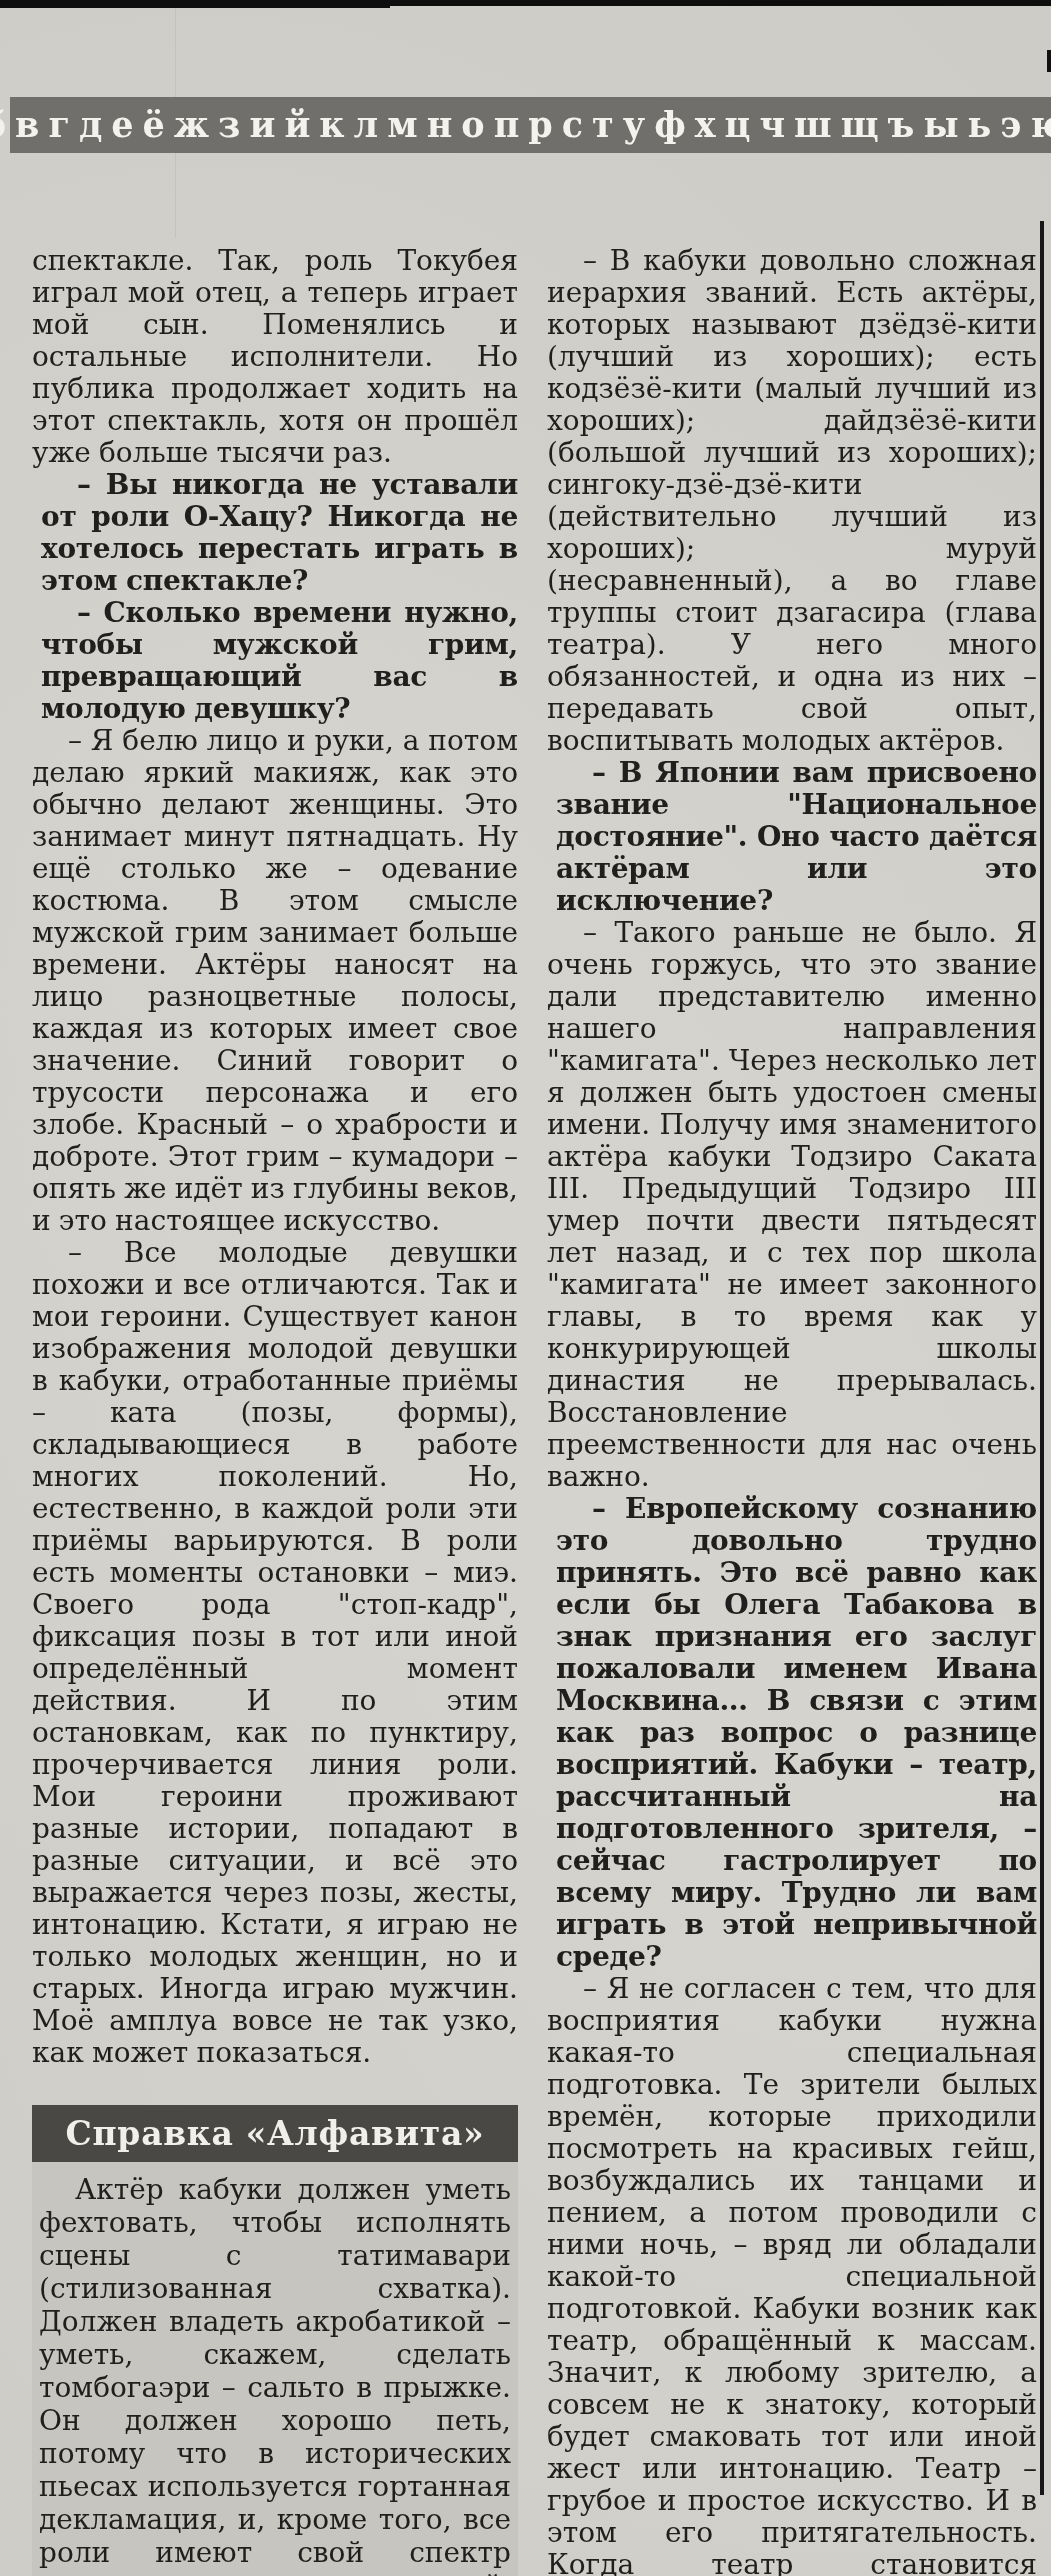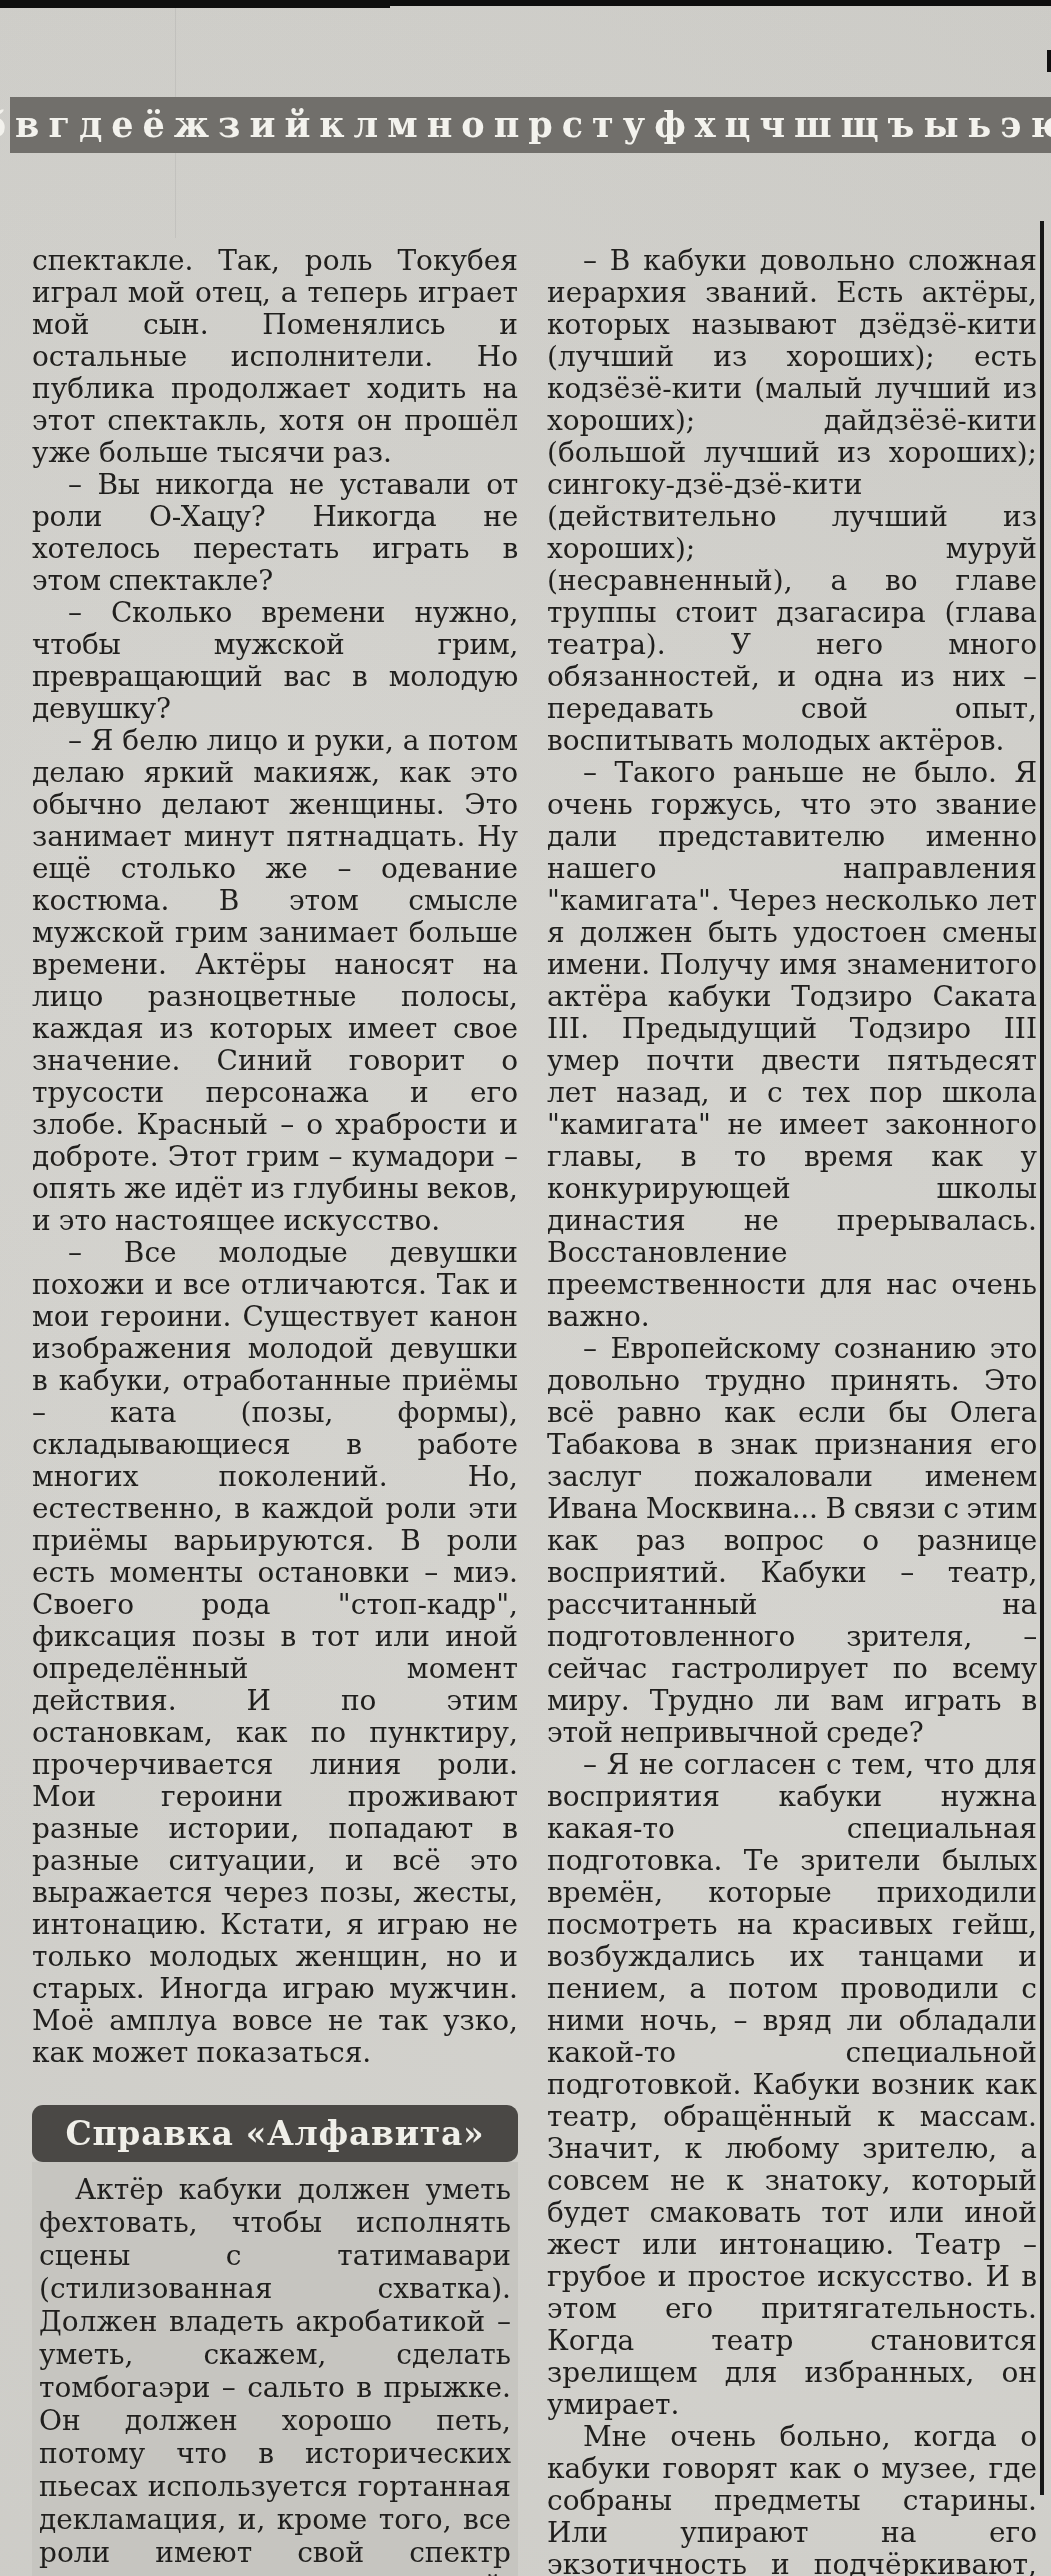--- a/index.html
+++ b/index.html
@@ -34,26 +34,26 @@
   .col{position:absolute;top:245px;}
   .col-left{left:32px;width:486px;}
   .col-right{left:547px;width:490px;}
 
   .para{
     margin:0;font-size:28px;line-height:32px;text-align:justify;
     color:#201f1d;word-spacing:-0.7px;
   }
   .para.cont{text-indent:0;}
   .para.ans{text-indent:36px;}
-  .para.q{text-indent:36px;font-weight:normal;letter-spacing:-0.3px;}
+  .para.q{text-indent:36px;font-weight:bold;letter-spacing:-0.3px;margin-left:9px;}
 
   .infobox{margin-top:36px;}
   .infobox-title{
     background:#4a4845;color:#f0efe9;height:57px;line-height:57px;
-    text-align:center;font-weight:bold;font-size:33px;letter-spacing:0.7px;border-radius:11px;
+    text-align:center;font-weight:bold;font-size:33px;letter-spacing:0.7px;
   }
   .infobox-body{
     background:#c6c5c0;padding:11px 7px 18px 7px;
   }
   .infobox-body .para{line-height:33px;}
 </style>
 </head>
 <body>
 
 <div class="page">
@@ -81,20 +81,21 @@
       <div class="infobox-title">Справка «Алфавита»</div>
       <div class="infobox-body">
         <p class="para ans">Актёр кабуки должен уметь фехтовать, чтобы исполнять сцены с татимавари (стилизованная схватка). Должен владеть акробатикой – уметь, скажем, сделать томбогаэри – сальто в прыжке. Он должен хорошо петь, потому что в исторических пьесах используется гортанная декламация, и, кроме того, все роли имеют свой спектр голосовых модуляций. Исполнение ролей в кабуки требует большой физической выносливости.</p>
       </div>
     </div>
 
   </div>
 
   <div class="col col-right">
       <p class="para ans">– В кабуки довольно сложная иерархия званий. Есть актёры, которых называют дзёдзё-кити (лучший из хороших); есть кодзёзё-кити (малый лучший из хороших); дайдзёзё-кити (большой лучший из хороших); сингоку-дзё-дзё-кити (действительно лучший из хороших); муруй (несравненный), а во главе труппы стоит дзагасира (глава театра). У него много обязанностей, и одна из них – передавать свой опыт, воспитывать молодых актёров.</p>
+      <p class="para q">– В Японии вам присвоено звание "Национальное достояние". Оно часто даётся актёрам или это исключение?</p>
       <p class="para ans">– Такого раньше не было. Я очень горжусь, что это звание дали представителю именно нашего направления "камигата". Через несколько лет я должен быть удостоен смены имени. Получу имя знаменитого актёра кабуки Тодзиро Саката III. Предыдущий Тодзиро III умер почти двести пятьдесят лет назад, и с тех пор школа "камигата" не имеет законного главы, в то время как у конкурирующей школы династия не прерывалась. Восстановление преемственности для нас очень важно.</p>
       <p class="para q">– Европейскому сознанию это довольно трудно принять. Это всё равно как если бы Олега Табакова в знак признания его заслуг пожаловали именем Ивана Москвина... В связи с этим как раз вопрос о разнице восприятий. Кабуки – театр, рассчитанный на подготовленного зрителя, – сейчас гастролирует по всему миру. Трудно ли вам играть в этой непривычной среде?</p>
       <p class="para ans">– Я не согласен с тем, что для восприятия кабуки нужна какая-то специальная подготовка. Те зрители былых времён, которые приходили посмотреть на красивых гейш, возбуждались их танцами и пением, а потом проводили с ними ночь, – вряд ли обладали какой-то специальной подготовкой. Кабуки возник как театр, обращённый к массам. Значит, к любому зрителю, а совсем не к знатоку, который будет смаковать тот или иной жест или интонацию. Театр – грубое и простое искусство. И в этом его притягательность. Когда театр становится зрелищем для избранных, он умирает.</p>
       <p class="para ans">Мне очень больно, когда о кабуки говорят как о музее, где собраны предметы старины. Или упирают на его экзотичность и подчёркивают, что пришли посмотреть на некую национальную японскую диковинку. Я видел грузинский спектакль по старинной японской пьесе. В этот приезд мне сказали, что в Петербурге поставлена пьеса Тикамацу "Самоубийство влюблённых на острове Небесных сетей". Значит, эти истории волнуют зрителя разных стран. Мы ездим по всему миру, и зрители молчат, плачут и смеются примерно в одних и тех же местах. Они приходят в театр за тем же, зачем ходили их деды, прадеды и прапрадеды.</p>
     </div>
 
 </div>
 
 
 </body></html>

